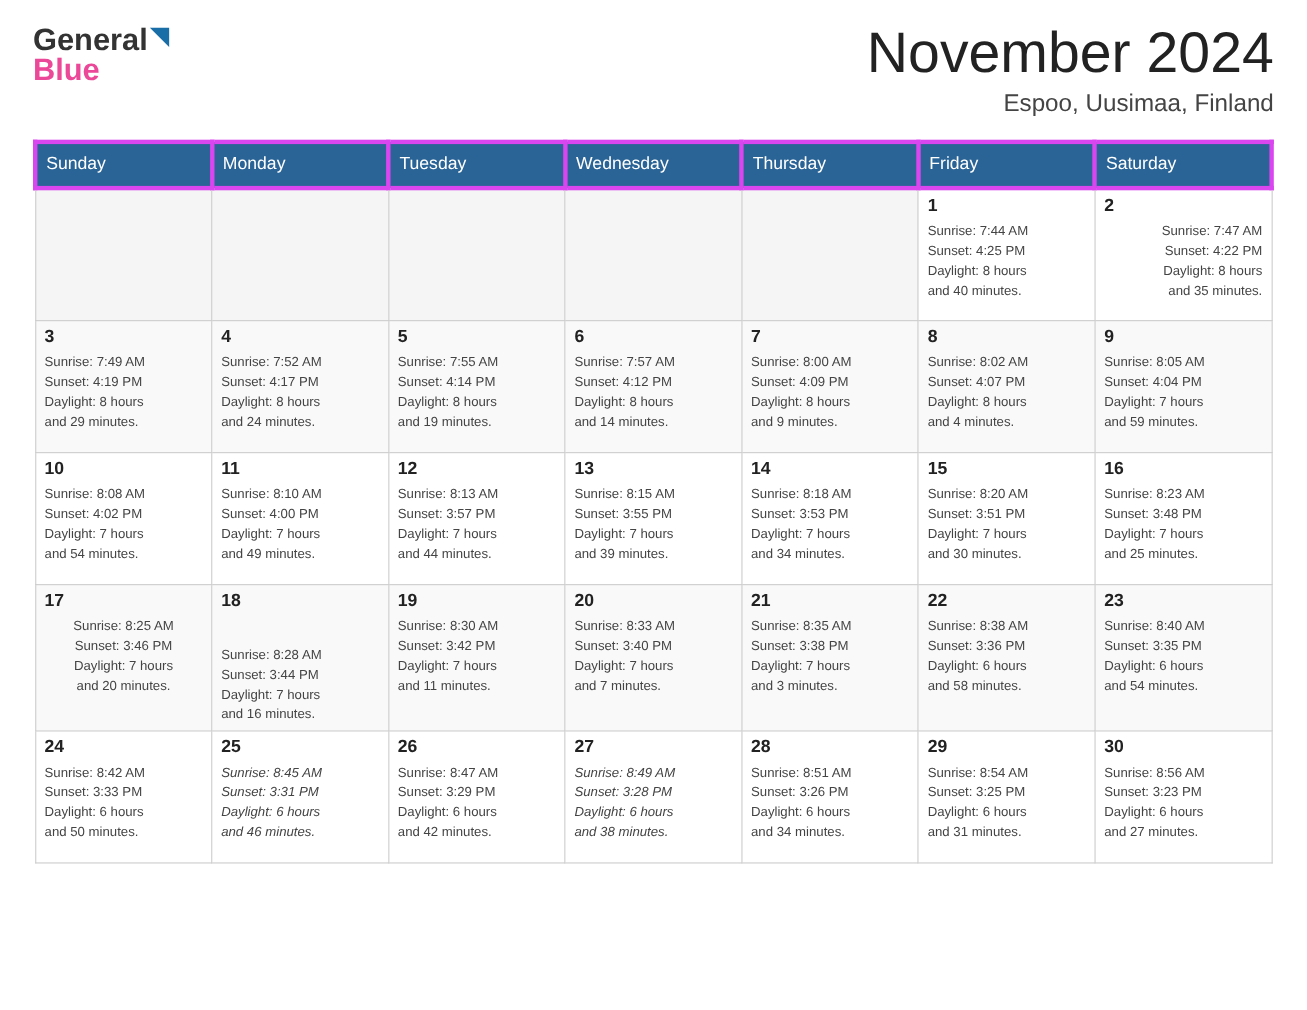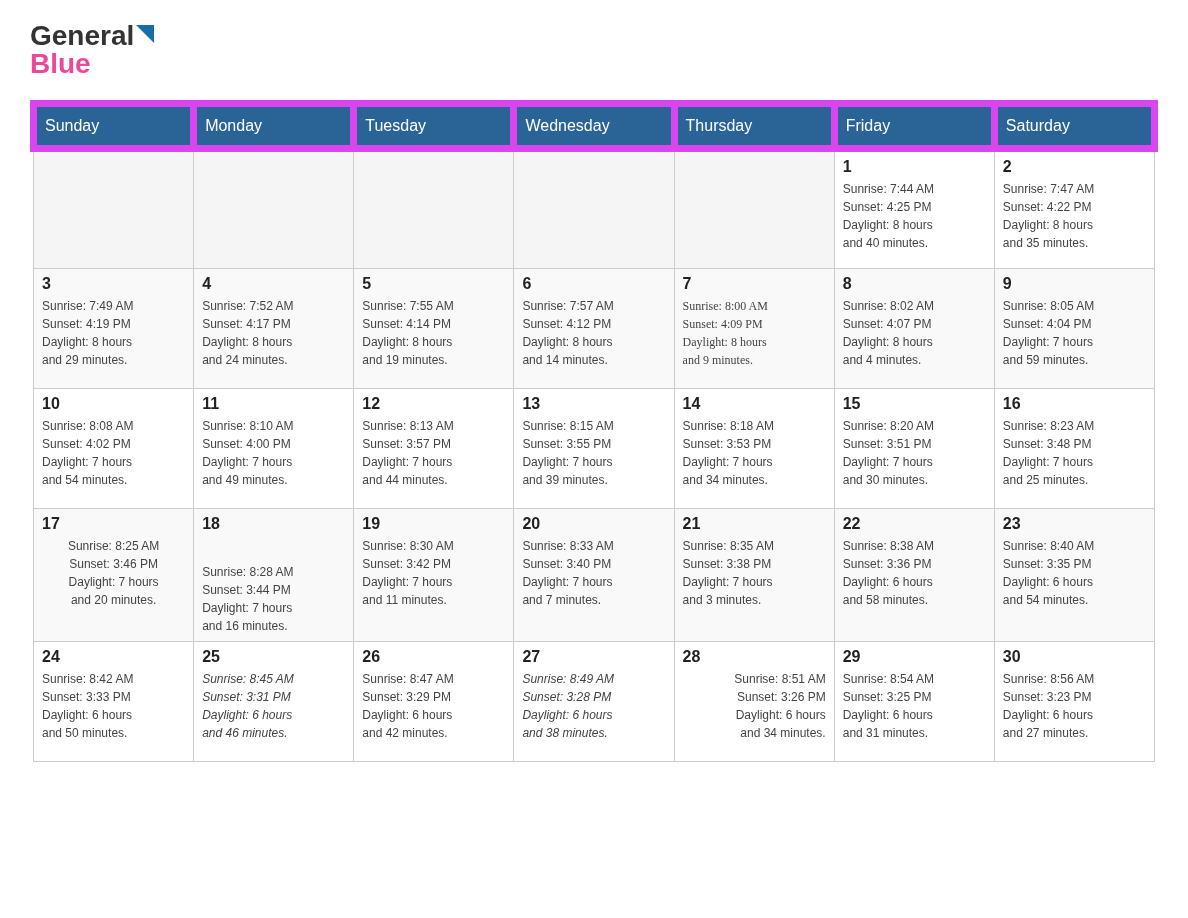--- a/index.html
+++ b/index.html
@@ -41,21 +41,21 @@
       border-collapse: collapse;
       border: 1px solid #ccc;
     }
     .calendar th {
       background-color: #2a6496;
       color: #fff;
       padding: 10px 8px;
       text-align: left;
       font-size: 16px;
       font-weight: normal;
-      border: 7px solid #d946ef;
+      border: 4px solid #d946ef;
     }
     .calendar td {
       border: 1px solid #ccc;
       vertical-align: top;
       padding: 6px 8px;
       width: 14.28%;
       height: 120px;
       background: #fff;
     }
     .calendar tr:nth-child(even) td {
@@ -99,20 +99,24 @@
     <div class="logo-wrapper">
       <span class="logo-black">General</span>
       <span style="display:inline-block; position:relative; margin-left:2px;">
         <svg width="18" height="18" viewBox="0 0 18 18">
           <polygon points="0,0 18,0 18,18" fill="#1a6ea8"></polygon>
         </svg>
       </span>
     </div>
     <span class="logo-blue" style="margin-top:-4px;">Blue</span>
   </div>
+  <div class="title-section">
+    <div class="month-title">November 2024</div>
+    <div class="location">Espoo, Uusimaa, Finland</div>
+  </div>
 </div>
 
 <table class="calendar">
   <thead>
     <tr>
     <th>Sunday</th>
         <th>Monday</th>
         <th>Tuesday</th>
         <th>Wednesday</th>
         <th>Thursday</th>
@@ -129,21 +133,21 @@
         <td class="empty-cell"></td>
         <td>
           <div class="day-number">1</div>
           <div class="day-info" style="white-space: pre-line;">Sunrise: 7:44 AM
 Sunset: 4:25 PM
 Daylight: 8 hours
 and 40 minutes.</div>
         </td>
         <td>
           <div class="day-number">2</div>
-          <div class="day-info" style="white-space: pre-line;">Sunrise: 7:47 AM
+          <div class="day-info" style="white-space: pre-line; text-align: right;">Sunrise: 7:47 AM
 Sunset: 4:22 PM
 Daylight: 8 hours
 and 35 minutes.</div>
         </td>
       </tr>
       <tr>
         <td>
           <div class="day-number">3</div>
           <div class="day-info" style="white-space: pre-line;">Sunrise: 7:49 AM
 Sunset: 4:19 PM
@@ -166,21 +170,21 @@
         </td>
         <td>
           <div class="day-number">6</div>
           <div class="day-info" style="white-space: pre-line;">Sunrise: 7:57 AM
 Sunset: 4:12 PM
 Daylight: 8 hours
 and 14 minutes.</div>
         </td>
         <td>
           <div class="day-number">7</div>
-          <div class="day-info" style="white-space: pre-line; font-family: Liberation Serif, serif;">Sunrise: 8:00 AM
+          <div class="day-info" style="white-space: pre-line;">Sunrise: 8:00 AM
 Sunset: 4:09 PM
 Daylight: 8 hours
 and 9 minutes.</div>
         </td>
         <td>
           <div class="day-number">8</div>
           <div class="day-info" style="white-space: pre-line;">Sunrise: 8:02 AM
 Sunset: 4:07 PM
 Daylight: 8 hours
 and 4 minutes.</div>
@@ -319,21 +323,21 @@
         </td>
         <td>
           <div class="day-number">27</div>
           <div class="day-info" style="white-space: pre-line; font-style: italic;">Sunrise: 8:49 AM
 Sunset: 3:28 PM
 Daylight: 6 hours
 and 38 minutes.</div>
         </td>
         <td>
           <div class="day-number">28</div>
-          <div class="day-info" style="white-space: pre-line; text-align: right;">Sunrise: 8:51 AM
+          <div class="day-info" style="white-space: pre-line;">Sunrise: 8:51 AM
 Sunset: 3:26 PM
 Daylight: 6 hours
 and 34 minutes.</div>
         </td>
         <td>
           <div class="day-number">29</div>
           <div class="day-info" style="white-space: pre-line;">Sunrise: 8:54 AM
 Sunset: 3:25 PM
 Daylight: 6 hours
 and 31 minutes.</div>

